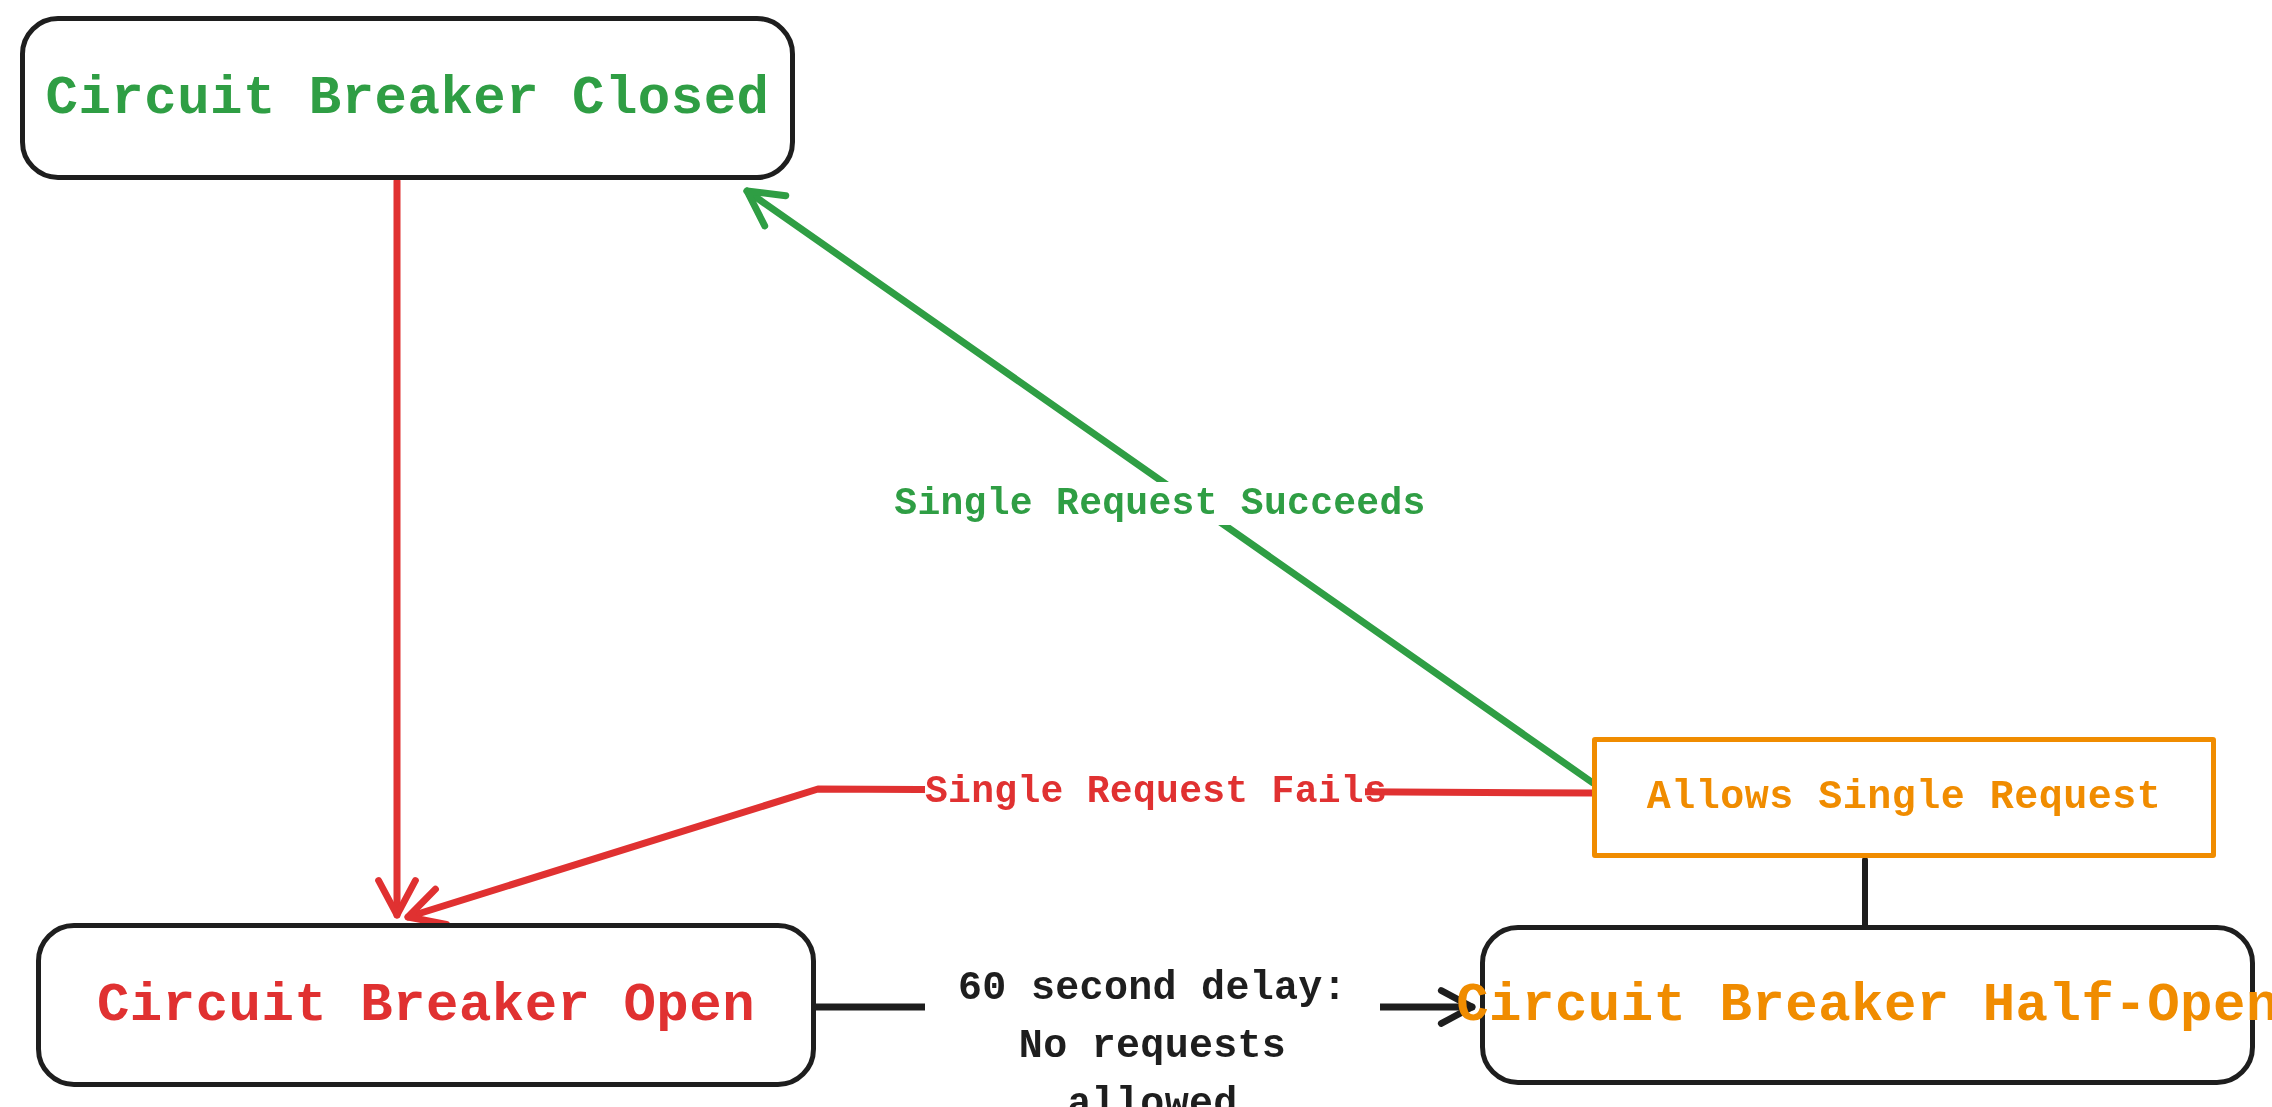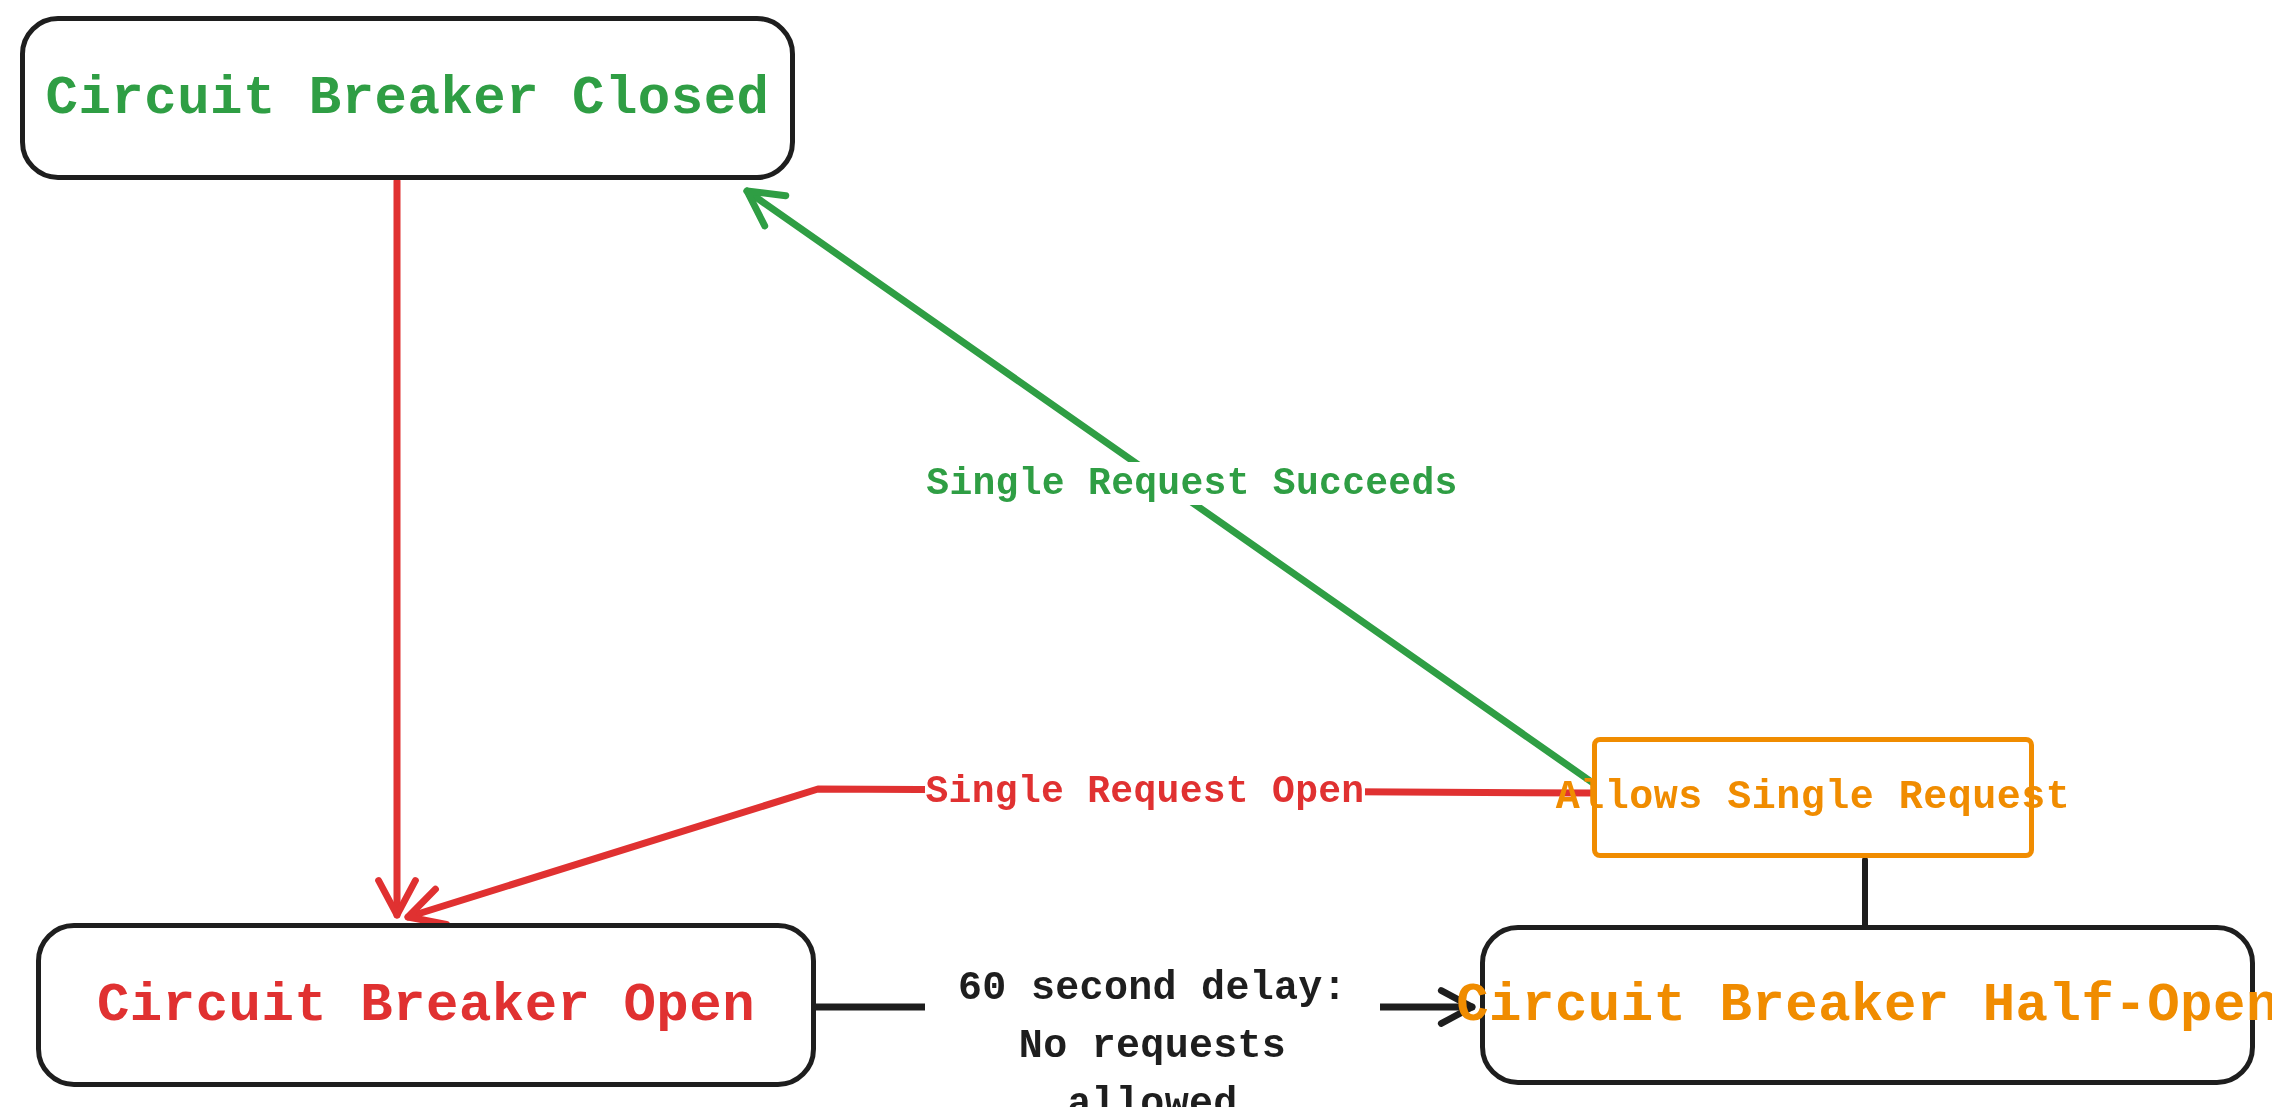--- a/index.html
+++ b/index.html
@@ -33,43 +33,43 @@
   .node .node-label {
     font-weight: bold;
     font-size: 54px;
     white-space: nowrap;
     letter-spacing: 0.5px;
   }
   .node-closed   { left: 20px;   top: 16px;  width: 775px; height: 164px; }
   .node-open     { left: 36px;   top: 923px; width: 780px; height: 164px; }
   .node-halfopen { left: 1480px; top: 925px; width: 775px; height: 160px; }
   .node-allows   {
-    left: 1592px; top: 737px; width: 442px; height: 121px;
+    left: 1592px; top: 737px; width: 624px; height: 121px;
     border: 5px solid var(--orange, #f08c00);
-    border-radius: 8px;
+    border-radius: 3px;
   }
   .node-allows .node-label { font-size: 40px; }
 
   .text-green  { color: var(--green, #2f9e44); }
   .text-red    { color: var(--red, #e03131); }
   .text-orange { color: var(--orange, #f08c00); }
   .text-black  { color: var(--black, #1e1e1e); }
 
   .edge-label {
     position: absolute;
     z-index: 3;
     background: #ffffff;
     text-align: center;
     font-weight: bold;
     font-size: 38px;
     white-space: pre-line;
     letter-spacing: 0.3px;
   }
   .label-trip     { left: 140px; top: 475px; width: 515px; line-height: 1.32; }
-  .label-succeeds { left: 890px; top: 462px; width: 540px; white-space: nowrap; margin-left: 32px; }
+  .label-succeeds { left: 890px; top: 482px; width: 540px; white-space: nowrap; }
   .label-fails    { left: 925px; top: 770px; width: 440px; white-space: nowrap; }
   .label-delay    { left: 925px; top: 960px; width: 455px; font-size: 40px; line-height: 1.45; }
 </style>
 </head>
 <body>
 
 <div id="canvas">
 
   <svg id="wires" width="2272" height="1107" viewBox="0 0 2272 1107">
     <defs>
@@ -107,18 +107,18 @@
     <span class="node-label text-orange">Circuit Breaker Half-Open</span>
   </div>
 
   <div class="node node-allows">
     <span class="node-label text-orange">Allows Single Request</span>
   </div>
 
 
   <div class="edge-label label-succeeds text-green">Single Request Succeeds</div>
 
-  <div class="edge-label label-fails text-red">Single Request Open</div>
+  <div class="edge-label label-fails text-red">Single Request Fails</div>
 
   <div class="edge-label label-delay text-black">60 second delay:
 No requests allowed</div>
 
 </div>
 
 </body></html>

